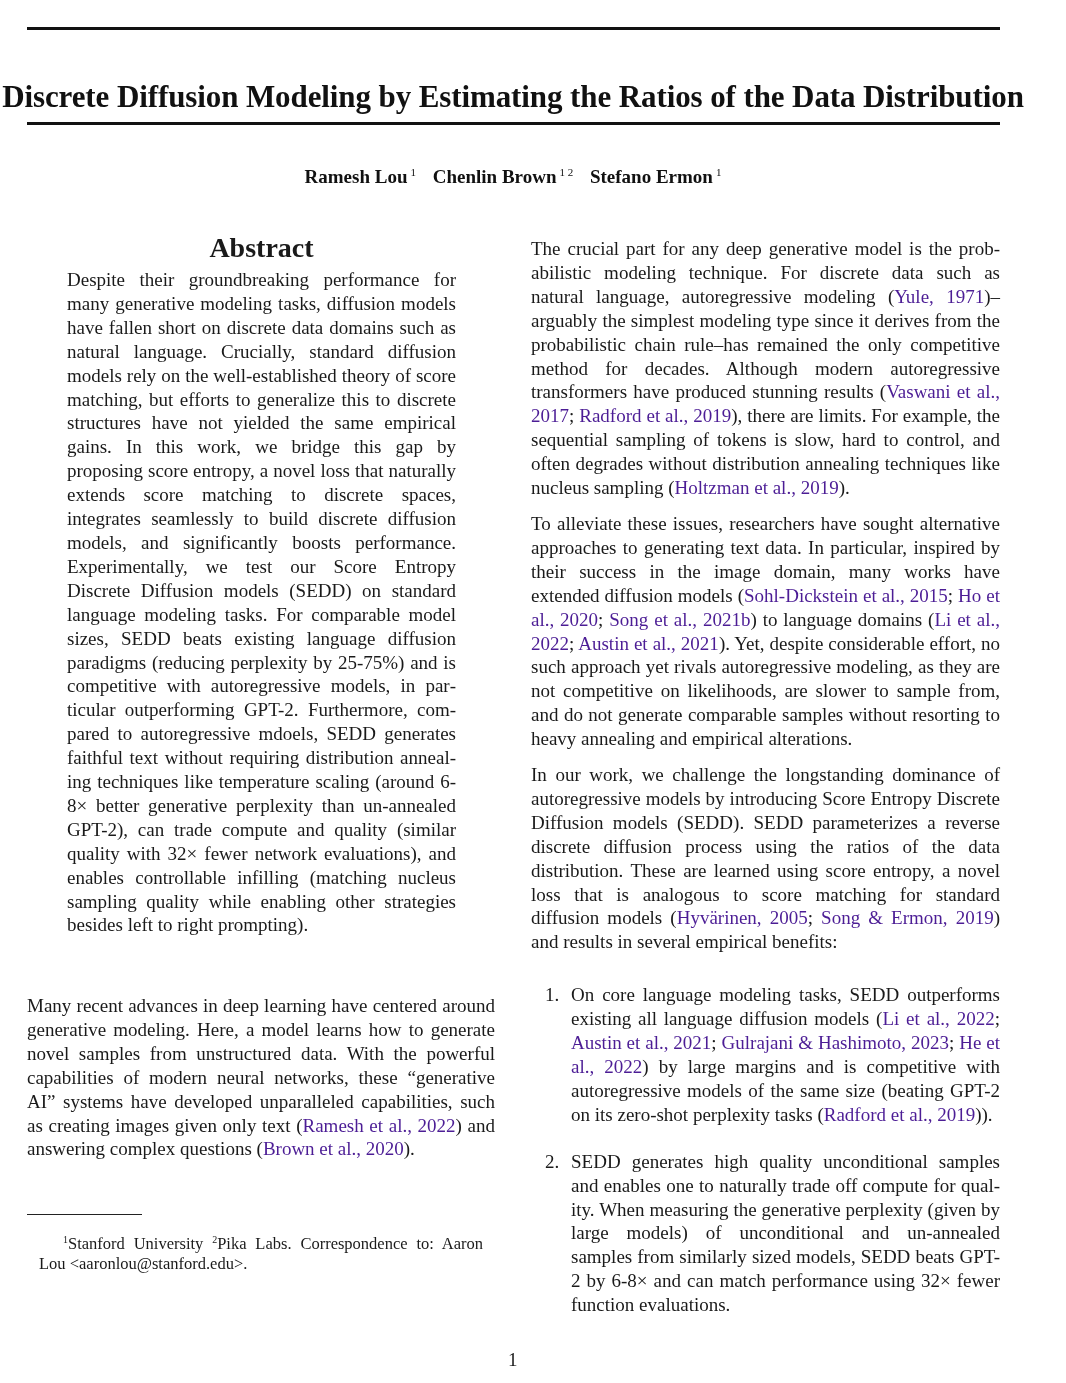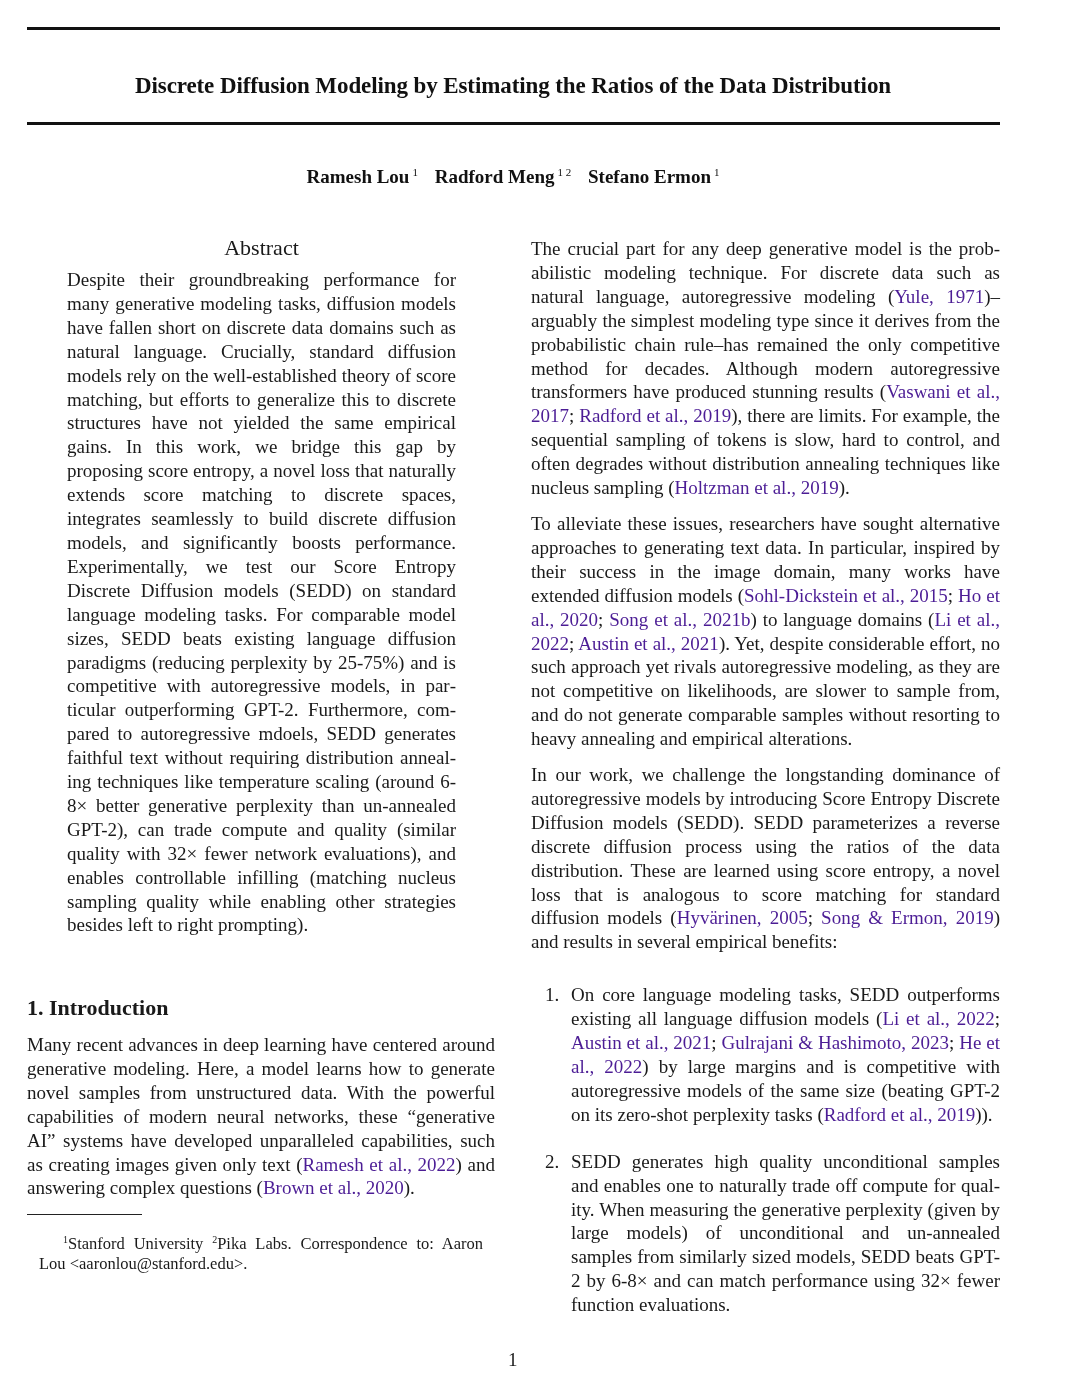--- a/index.html
+++ b/index.html
@@ -6,33 +6,33 @@
   body {
     width: 1066px; height: 1383px; position: relative; overflow: hidden;
     font-family: "Liberation Serif", "DejaVu Serif", serif;
     color: #1a1a1a;
   }
   .rule { position: absolute; left: 27px; width: 973px; height: 3px; background: #111; }
   .rule.top { top: 27px; }
   .rule.bottom { top: 122px; }
   .title {
     position: absolute; top: 58px; left: 0; width: 1026px; text-align: center;
-    font-weight: bold; font-size: 23px; letter-spacing: -0.1px; color: #111;
+    font-weight: bold; font-size: 31px; letter-spacing: -0.1px; color: #111;
   }
   .authors {
     position: absolute; top: 166px; left: 0; width: 1026px; text-align: center;
     font-weight: bold; font-size: 19px; color: #111;
   }
   .authors .author { margin: 0 6px; }
   .authors sup { font-weight: normal; font-size: 11px; vertical-align: 7px; margin-left: 3px; }
 
   .col { position: absolute; font-size: 19px; line-height: 23.9px; }
   .col p { margin: 0; text-align: justify; hyphens: manual; }
   .abstract { left: 67px; top: 234px; width: 389px; }
-  .abstract h2 { margin: 0 0 6px 0; text-align: center; font-size: 22px; font-weight: normal; line-height: 28px; }
+  .abstract h2 { margin: 0 0 6px 0; text-align: center; font-size: 28px; font-weight: bold; line-height: 28px; }
   .intro { left: 27px; top: 994px; width: 468px; }
   .intro h2 { margin: 0 0 11px 0; font-size: 22px; font-weight: bold; line-height: 28px; }
   .right { left: 531px; top: 237px; width: 469px; }
   .right p { margin-bottom: 12px; }
   a.cite { color: #4c1d95; text-decoration: none; }
   .list { margin: 29px 0 0 0; padding: 0; list-style: none; }
   .list li { position: relative; padding-left: 40px; text-align: justify; margin-bottom: 23px; }
   .list li .num { position: absolute; left: 14px; top: 0; }
 
   .footnote-rule { position: absolute; left: 27px; top: 1214px; width: 115px; height: 1px; background: #222; }
@@ -46,31 +46,30 @@
 </style>
 </head>
 <body>
 
 <div class="rule top"></div>
 <h1 class="title">Discrete Diffusion Modeling by Estimating the Ratios of the Data Distribution</h1>
 <div class="rule bottom"></div>
 
 <div class="authors">
   <span class="author"><span>Ramesh Lou</span><sup>1</sup></span>
-  <span class="author"><span>Radford Meng</span><sup>1 2</sup></span>
+  <span class="author"><span>Chenlin Brown</span><sup>1 2</sup></span>
   <span class="author"><span>Stefano Ermon</span><sup>1</sup></span>
 </div>
 
 <section class="col abstract">
   <h2>Abstract</h2>
   <p>Despite their ground­breaking performance for many generative modeling tasks, diffusion mod­els have fallen short on discrete data domains such as natural language. Crucially, standard dif­fusion models rely on the well-established the­ory of score matching, but efforts to generalize this to discrete structures have not yielded the same empirical gains. In this work, we bridge this gap by proposing score entropy, a novel loss that naturally extends score matching to discrete spaces, integrates seamlessly to build discrete dif­fusion models, and significantly boosts perfor­mance. Experimentally, we test our Score Entropy Discrete Diffusion models (SEDD) on standard language modeling tasks. For comparable model sizes, SEDD beats existing language diffusion paradigms (reducing perplexity by 25-75%) and is competitive with autoregressive models, in par­ticular outperforming GPT-2. Furthermore, com­pared to autoregressive mdoels, SEDD generates faithful text without requiring distribution anneal­ing techniques like temperature scaling (around 6-8× better generative perplexity than un-annealed GPT-2), can trade compute and quality (similar quality with 32× fewer network evaluations), and enables controllable infilling (matching nucleus sampling quality while enabling other strategies besides left to right prompting).</p>
 </section>
 
 <section class="col intro">
-  <h2>1. Introduction</h2>
   <p><span>Many recent advances in deep learning have centered around generative modeling. Here, a model learns how to generate novel samples from unstructured data. With the powerful capabilities of modern neural networks, these “generative AI” systems have developed unparalleled capabilities, such as creating images given only text (</span><a class="cite">Ramesh et al., 2022</a><span>) and answering complex questions (</span><a class="cite">Brown et al., 2020</a><span>).</span></p>
 </section>
 
 <div class="footnote-rule"></div>
 <div class="footnotes">
   <p class="fn1"><sup>1</sup><span>Stanford University </span><sup>2</sup><span>Pika Labs. Correspondence to: Aaron Lou &lt;aaronlou@stanford.edu&gt;.</span></p>
 </div>
 
 <section class="col right">
   <p><span>The crucial part for any deep generative model is the prob­abilistic modeling technique. For discrete data such as natural language, autoregressive modeling (</span><a class="cite">Yule, 1971</a><span>)– arguably the simplest modeling type since it derives from the probabilistic chain rule–has remained the only compet­itive method for decades. Although modern autoregres­sive transformers have produced stunning results (</span><a class="cite">Vaswani et al., 2017</a><span>; </span><a class="cite">Radford et al., 2019</a><span>), there are limits. For ex­ample, the sequential sampling of tokens is slow, hard to control, and often degrades without distribution annealing techniques like nucleus sampling (</span><a class="cite">Holtzman et al., 2019</a><span>).</span></p>

